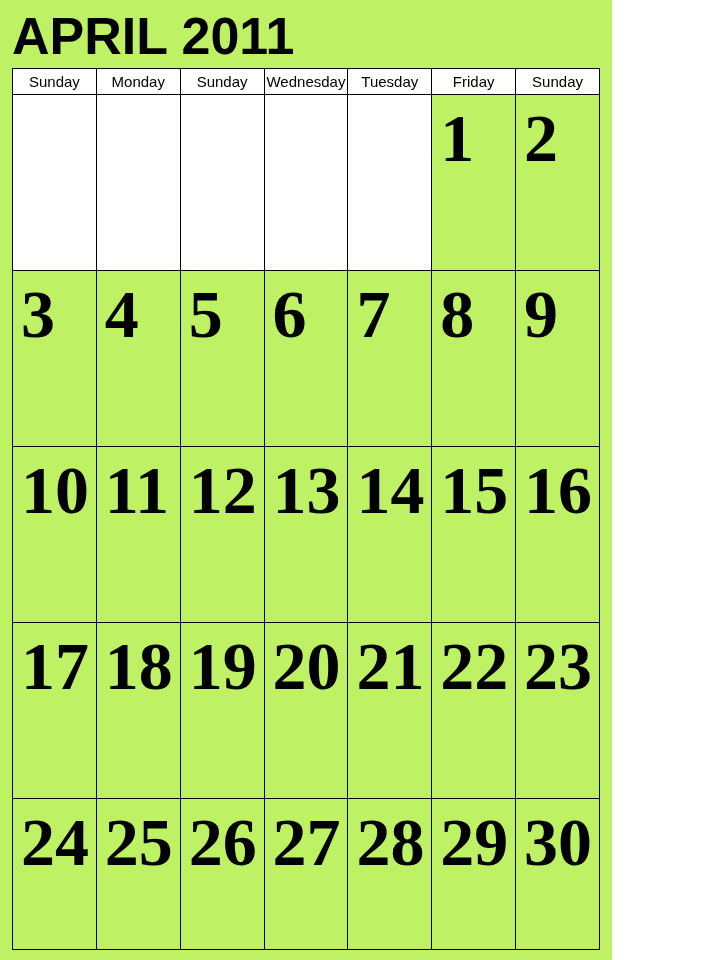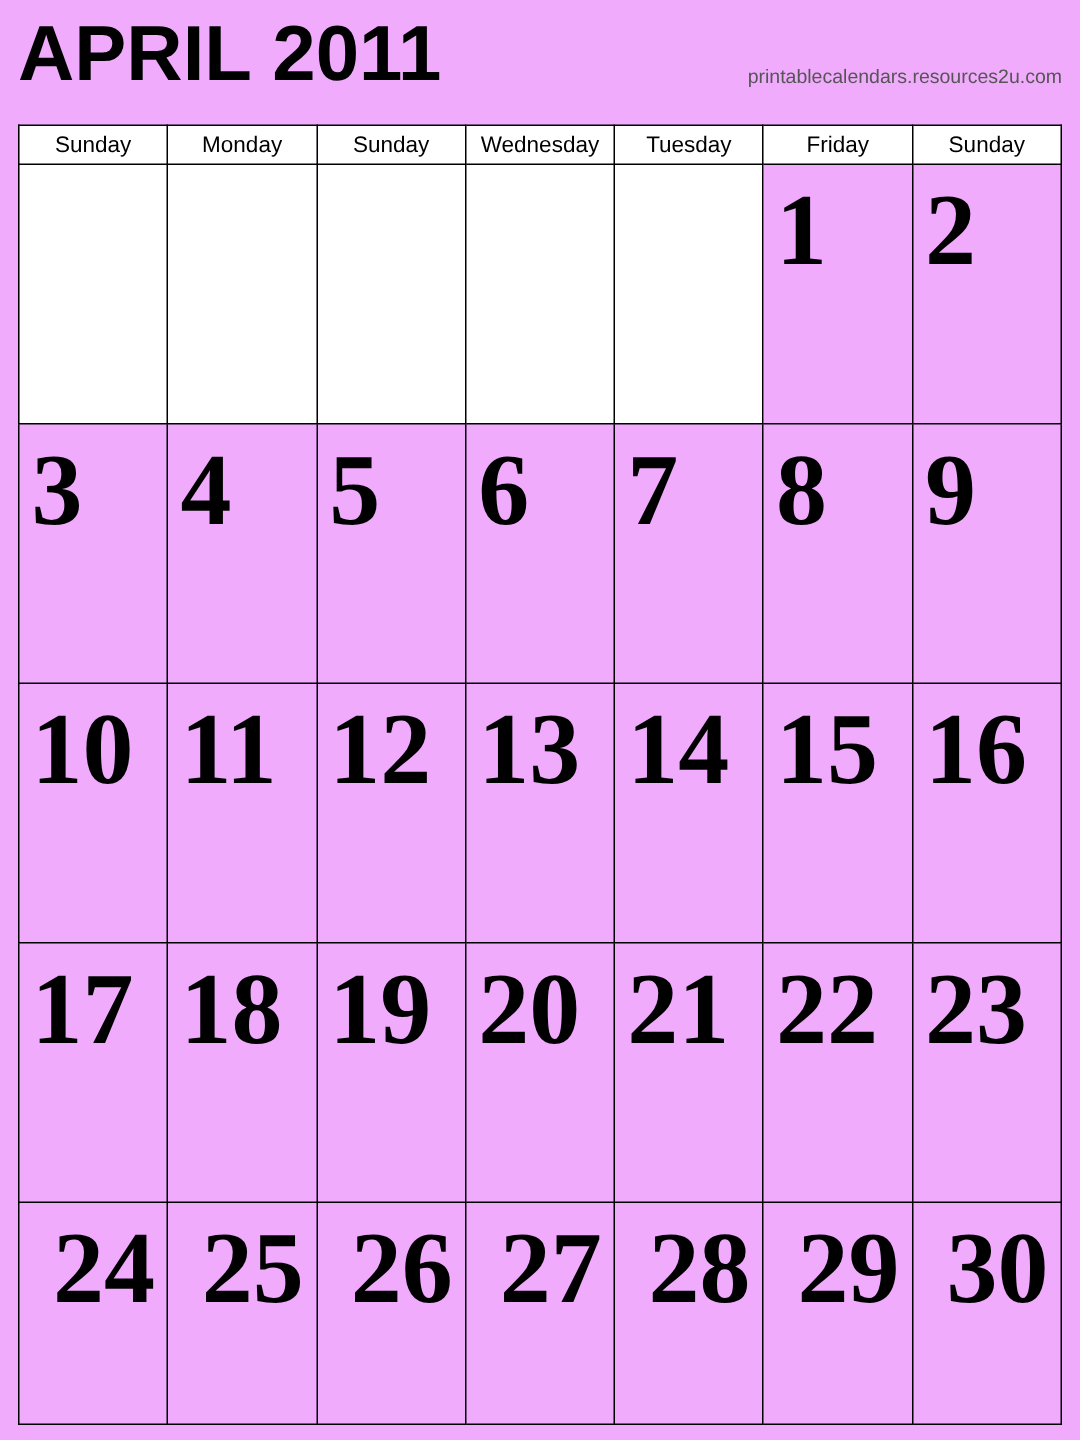--- a/index.html
+++ b/index.html
@@ -10,27 +10,26 @@
 
     body {
       width: 720px;
       height: 960px;
       background: #fff;
       font-family: 'Times New Roman', Times, serif;
       overflow: hidden;
     }
 
     .page {
-      width: 720px;
+      width: 612px;
       height: 960px;
-      background: #f0abfc;
+      background: #bef264;
       padding: 10px 12px 10px 12px;
       display: flex;
       flex-direction: column;
-      gap: 15px;
     }
 
     .header {
       display: flex;
       align-items: flex-end;
       justify-content: space-between;
       margin-bottom: 6px;
     }
 
     .title {
@@ -93,21 +92,20 @@
       height: 120px;
       text-align: right;
     }
   </style>
 </head>
 <body>
 
 <div class="page">
   <div class="header">
     <div class="title">APRIL 2011</div>
-    <div class="watermark">printablecalendars.resources2u.com</div>
   </div>
 
   <table class="calendar">
     <thead>
       <tr>
         <th>Sunday</th>
         <th>Monday</th>
         <th>Sunday</th>
         <th>Wednesday</th>
         <th>Tuesday</th>

